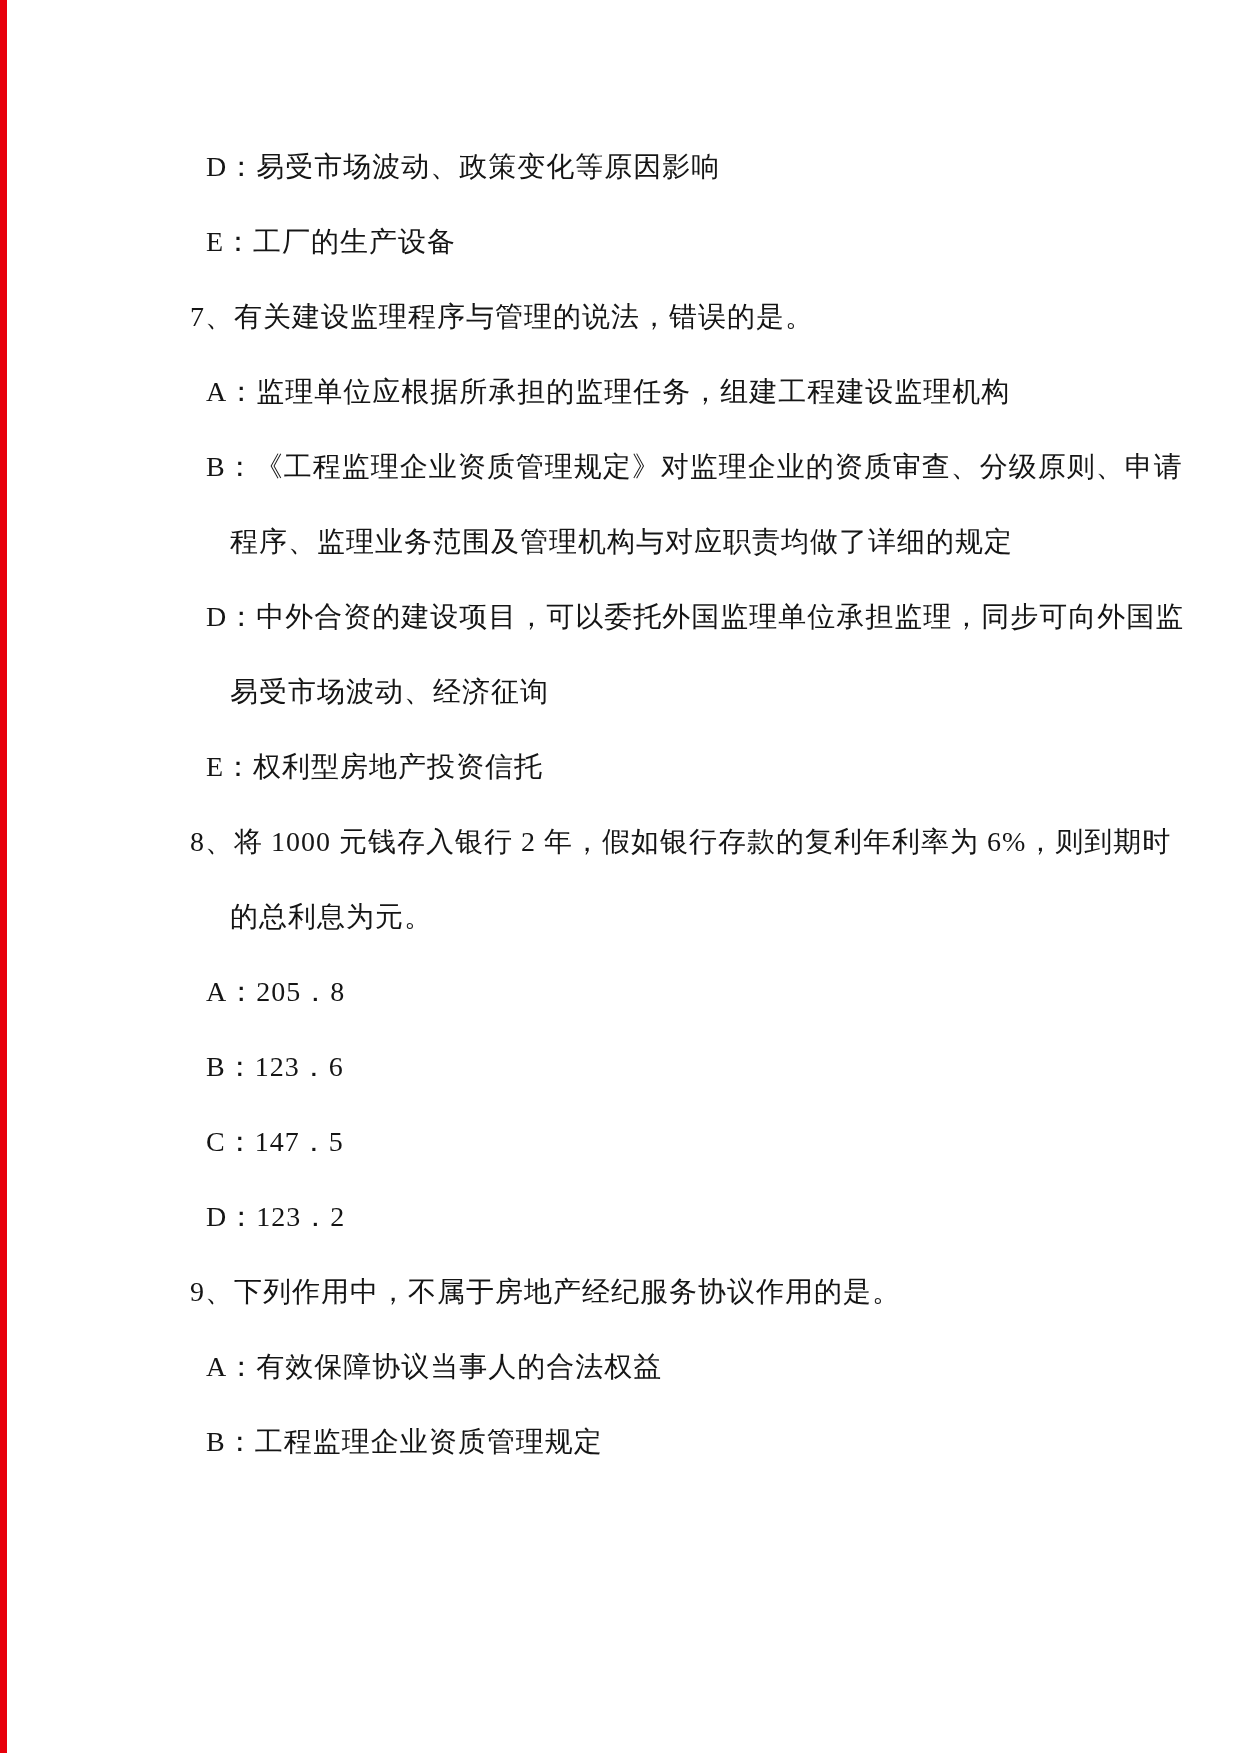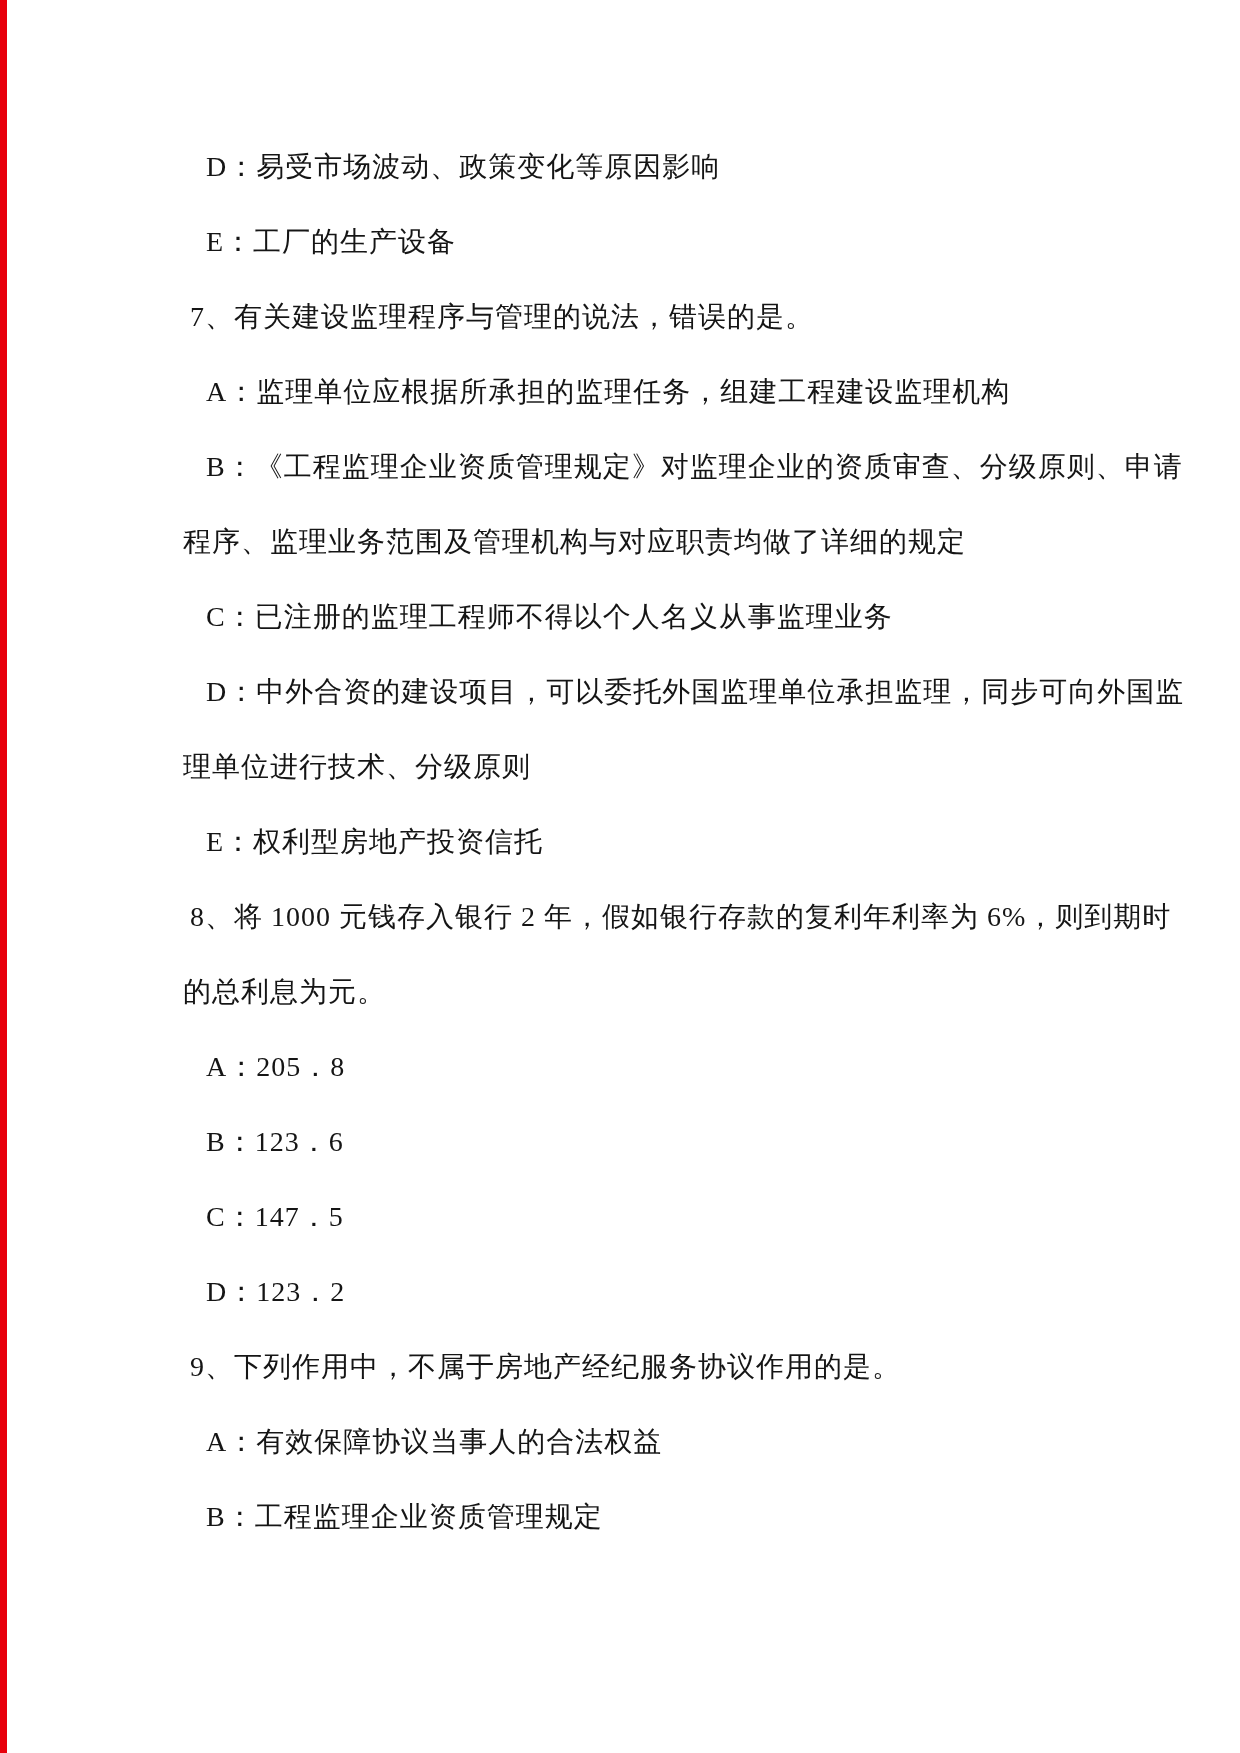--- a/index.html
+++ b/index.html
@@ -32,37 +32,36 @@
   }
   .doc-line {
     margin: 0 0 45px 0;
     font-size: 28px;
     line-height: 30px;
     white-space: nowrap;
     letter-spacing: 1px;
   }
   .doc-line.question { padding-left: 7px; }
   .doc-line.option   { padding-left: 23px; }
-  .doc-line.continuation { padding-left: 0; }
+  .doc-line.continuation { padding-left: 0; margin-left: 47px; }
 </style>
 </head>
 <body style="background: rgb(255, 255, 255);">
 
 <div class="accent-bar" style="background: rgb(232, 0, 11);"></div>
 
 <div class="content" id="doc-content" style="color: rgb(21, 21, 21);">
     <p class="doc-line option">D：易受市场波动、政策变化等原因影响</p>
     <p class="doc-line option">E：工厂的生产设备</p>
     <p class="doc-line question">7、有关建设监理程序与管理的说法，错误的是。</p>
     <p class="doc-line option">A：监理单位应根据所承担的监理任务，组建工程建设监理机构</p>
     <p class="doc-line option">B：《工程监理企业资质管理规定》对监理企业的资质审查、分级原则、申请</p>
     <p class="doc-line continuation">程序、监理业务范围及管理机构与对应职责均做了详细的规定</p>
-    <p class="doc-line option">C：已注册的监理工程师不得以个人名义从事监理业务</p>
     <p class="doc-line option">D：中外合资的建设项目，可以委托外国监理单位承担监理，同步可向外国监</p>
-    <p class="doc-line continuation">理单位进行技术、分级原则</p>
+    <p class="doc-line continuation">易受市场波动、经济征询</p>
     <p class="doc-line option">E：权利型房地产投资信托</p>
     <p class="doc-line question">8、将 1000 元钱存入银行 2 年，假如银行存款的复利年利率为 6%，则到期时</p>
     <p class="doc-line continuation">的总利息为元。</p>
     <p class="doc-line option">A：205．8</p>
     <p class="doc-line option">B：123．6</p>
     <p class="doc-line option">C：147．5</p>
     <p class="doc-line option">D：123．2</p>
     <p class="doc-line question">9、下列作用中，不属于房地产经纪服务协议作用的是。</p>
     <p class="doc-line option">A：有效保障协议当事人的合法权益</p>
     <p class="doc-line option">B：工程监理企业资质管理规定</p>

